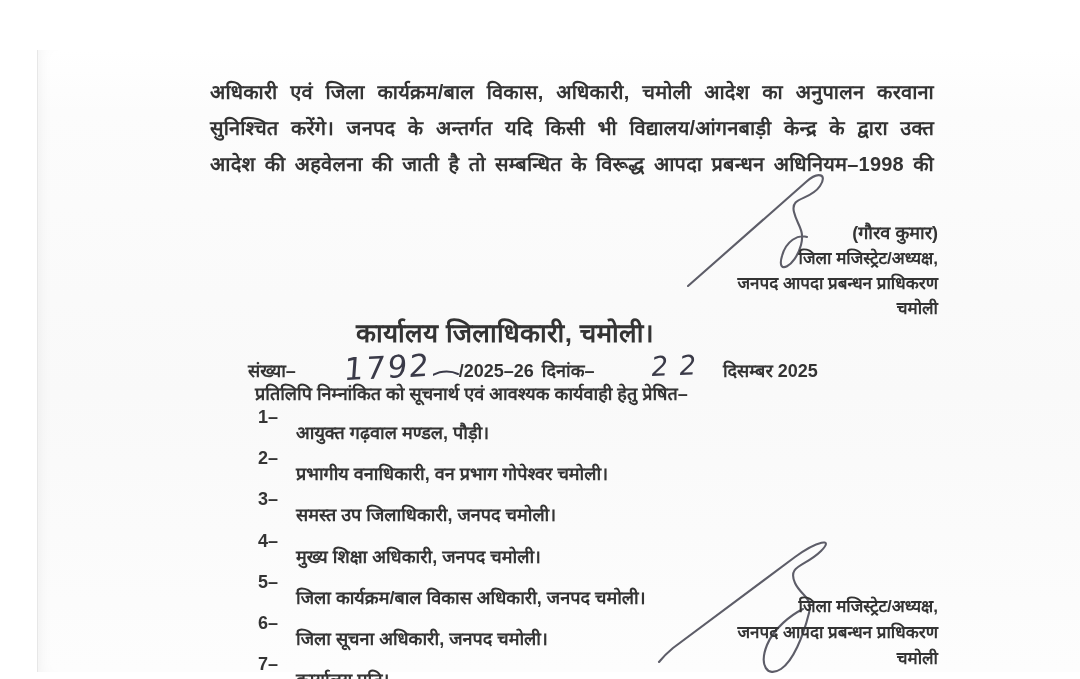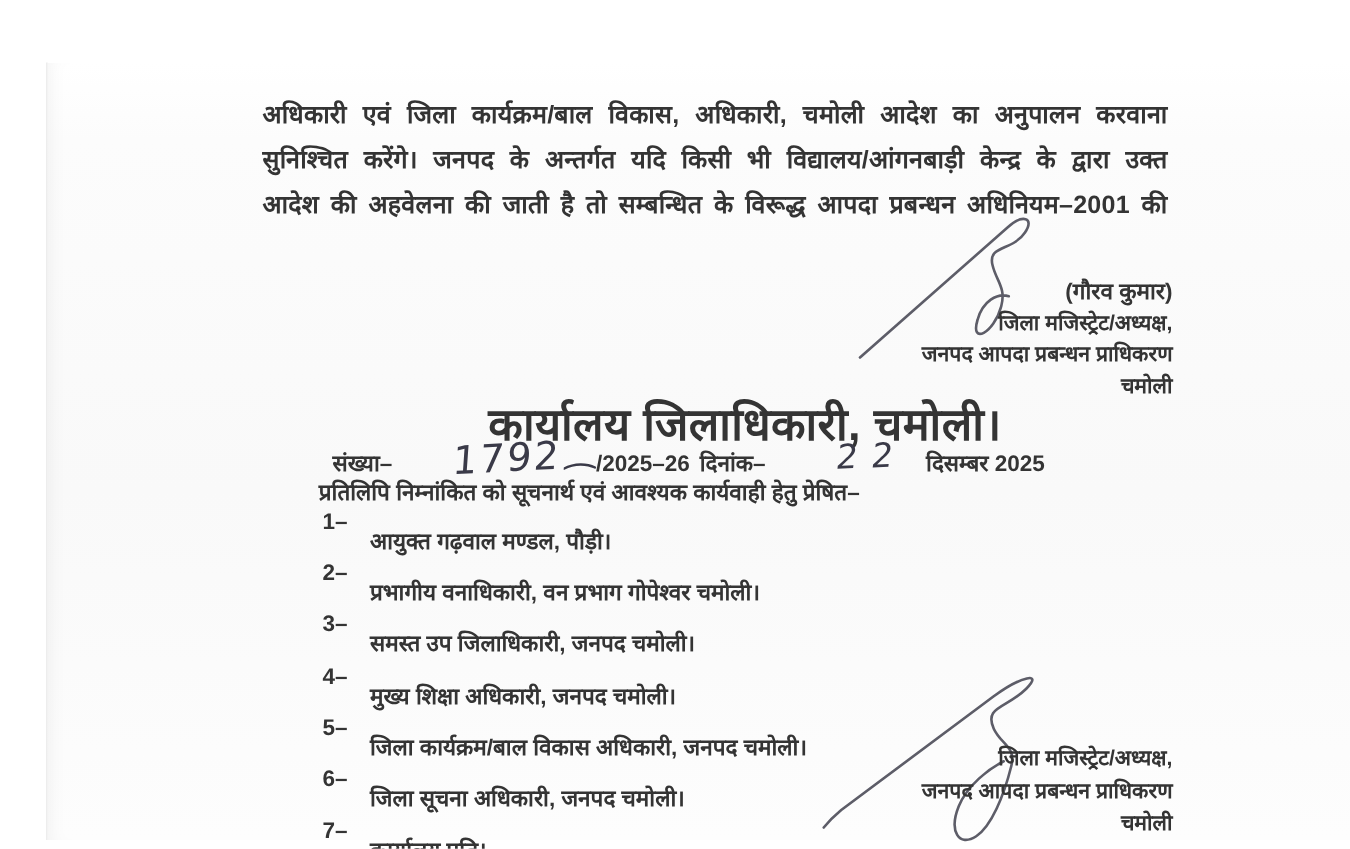--- a/index.html
+++ b/index.html
@@ -47,30 +47,30 @@
   }
   .sig-top { left: 678px; top: 221px; }
   .sig-bottom { left: 678px; top: 594px; line-height: 26px; }
   .sig-name { font-weight: 700; font-size: 18px; }
 
   
   .office-heading {
     position: absolute;
     left: 356px; top: 314px;
     width: 480px;
-    text-align: center;
-    font-size: 36px;
+    text-align: left;
+    font-size: 26px;
     font-weight: 700;
     letter-spacing: 0.3px;
   }
 
   
   .ref-line {
     position: absolute;
-    left: 266px; top: 346px;
+    left: 248px; top: 346px;
     height: 36px;
     display: flex;
     align-items: flex-end;
     font-size: 18px;
     font-weight: 600;
     white-space: nowrap;
   }
   .hand {
     font-family: "DejaVu Sans", sans-serif;
     color: #3a3a48;
@@ -127,21 +127,21 @@
 </head>
 <body>
 
 <div class="stage">
 
   <div class="scan-page"></div>
 
   <div class="para ink">
     <div class="pline">अधिकारी एवं जिला कार्यक्रम/बाल विकास, अधिकारी, चमोली आदेश का अनुपालन करवाना</div>
     <div class="pline">सुनिश्चित करेंगे। जनपद के अन्तर्गत यदि किसी भी विद्यालय/आंगनबाड़ी केन्द्र के द्वारा उक्त</div>
-    <div class="pline">आदेश की अहवेलना की जाती है तो सम्बन्धित के विरूद्ध आपदा प्रबन्धन अधिनियम–2001 की</div>
+    <div class="pline">आदेश की अहवेलना की जाती है तो सम्बन्धित के विरूद्ध आपदा प्रबन्धन अधिनियम–1998 की</div>
   </div>
 
   <svg class="scrawl" style="left:680px; top:168px;" width="150" height="130" viewBox="0 0 150 130">
     <path d="M8,118 L126,14 C138,3 148,6 140,18 C130,33 110,28 114,44 C117,57 125,62 121,77 C115,99 96,108 102,88 C106,73 118,66 127,69"></path>
   </svg>
 
   <div class="sig-block sig-top ink">
     <div class="sig-name">(गौरव कुमार)</div>
     <div>जिला मजिस्ट्रेट/अध्यक्ष,</div>
     <div>जनपद आपदा प्रबन्धन प्राधिकरण</div>

